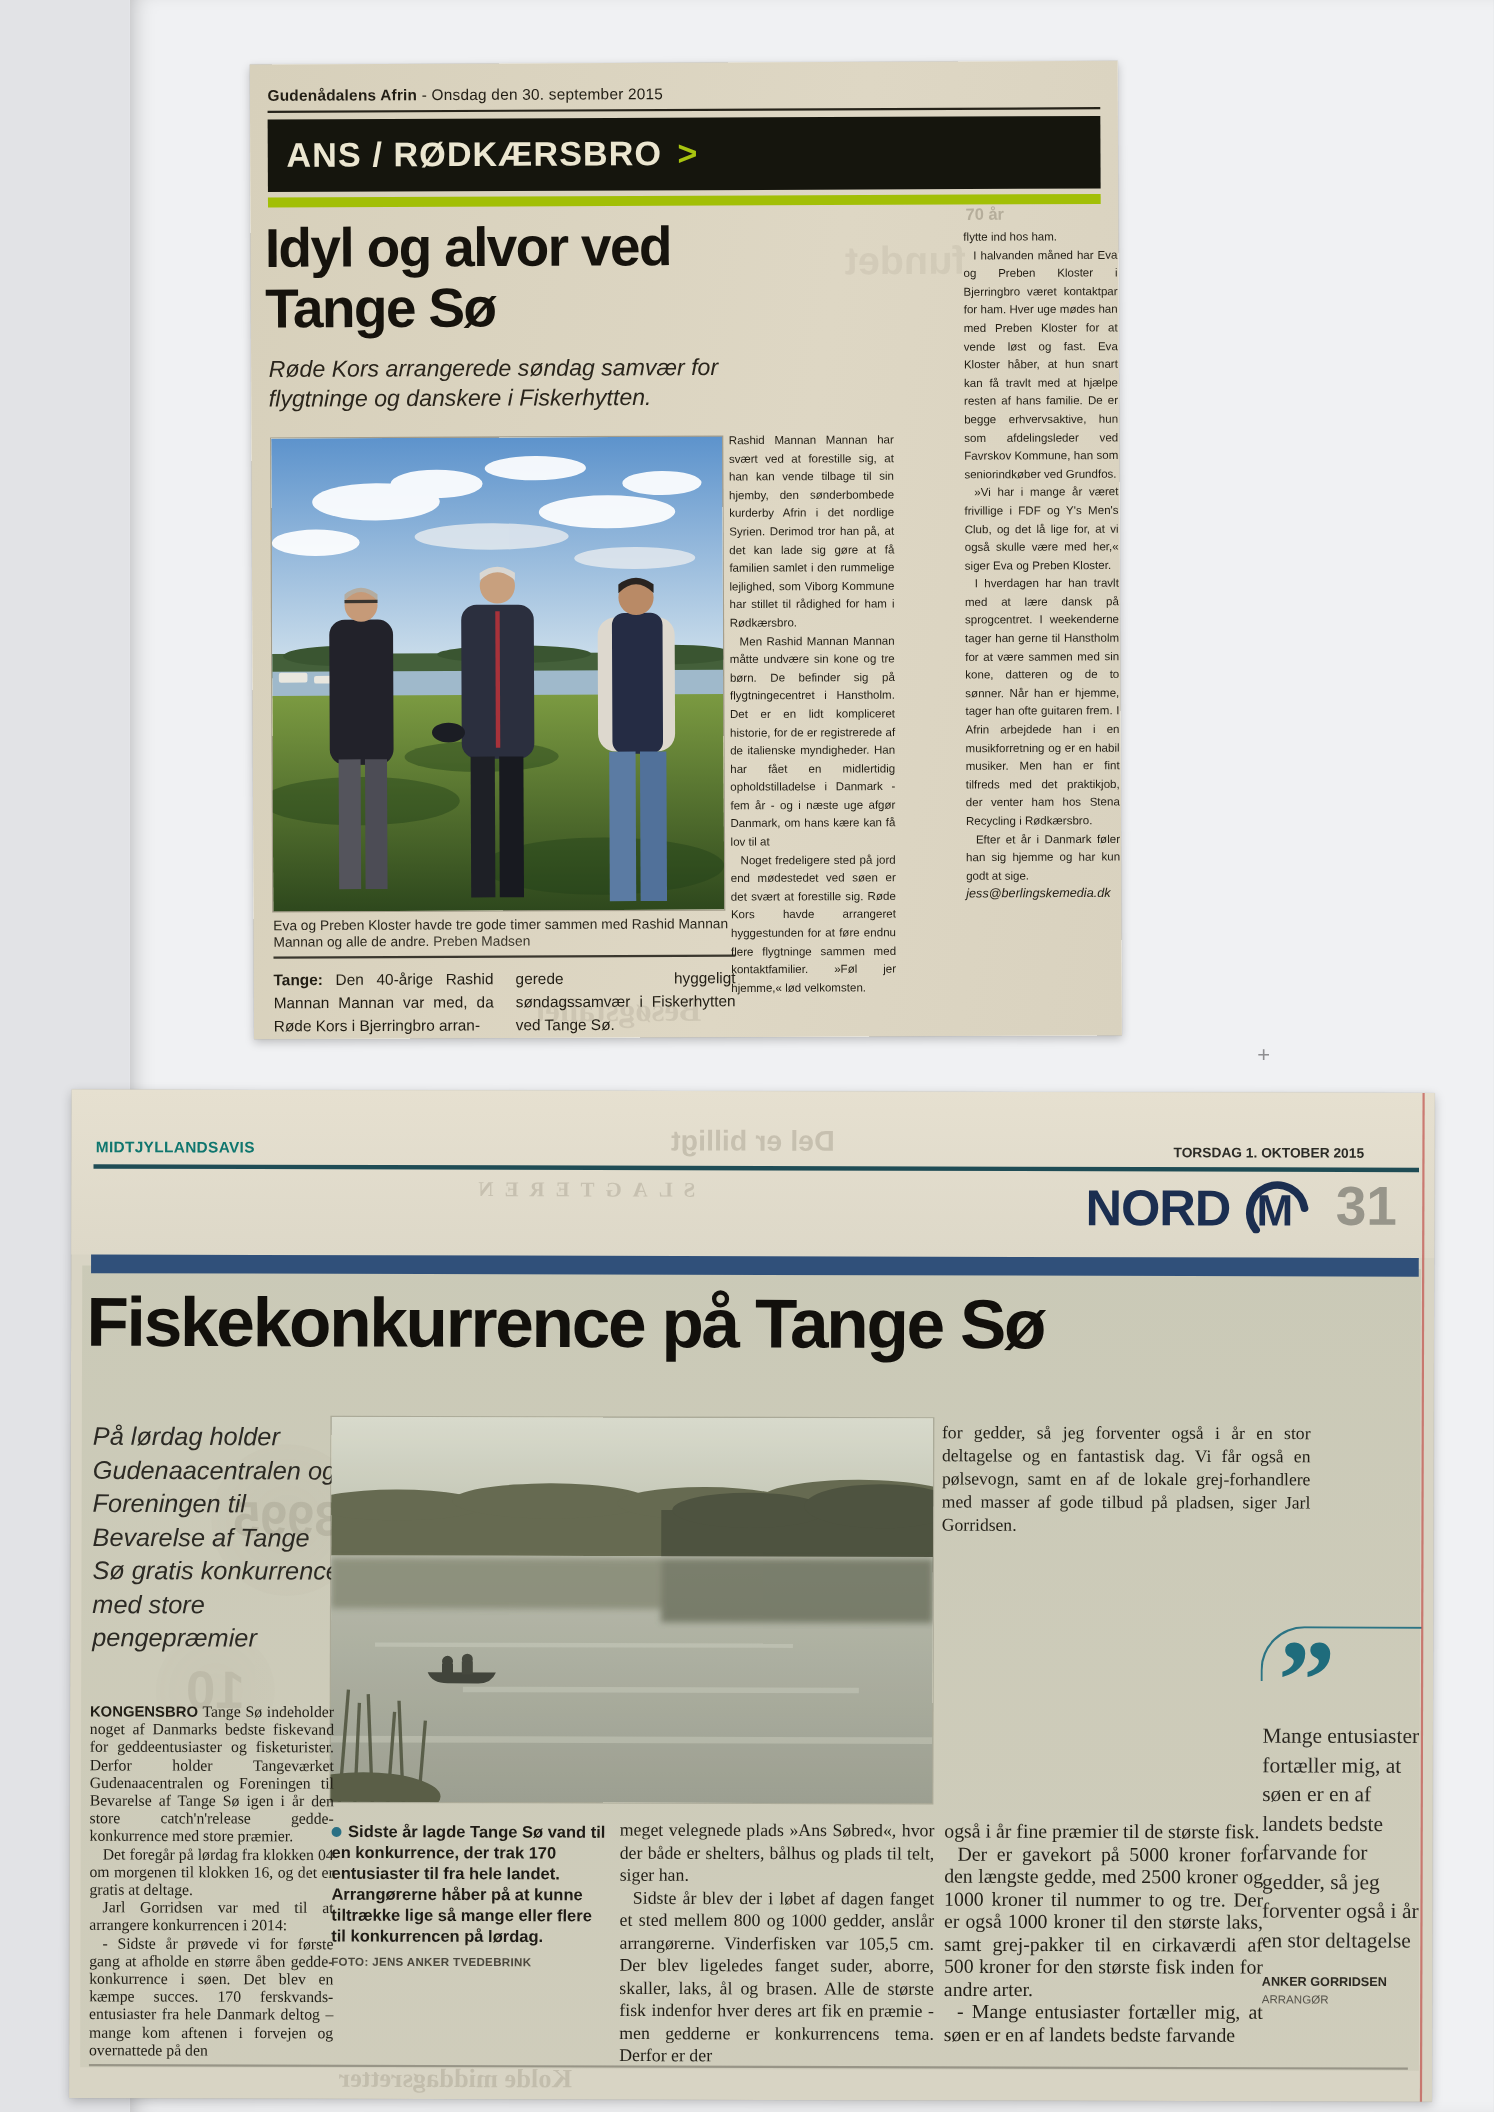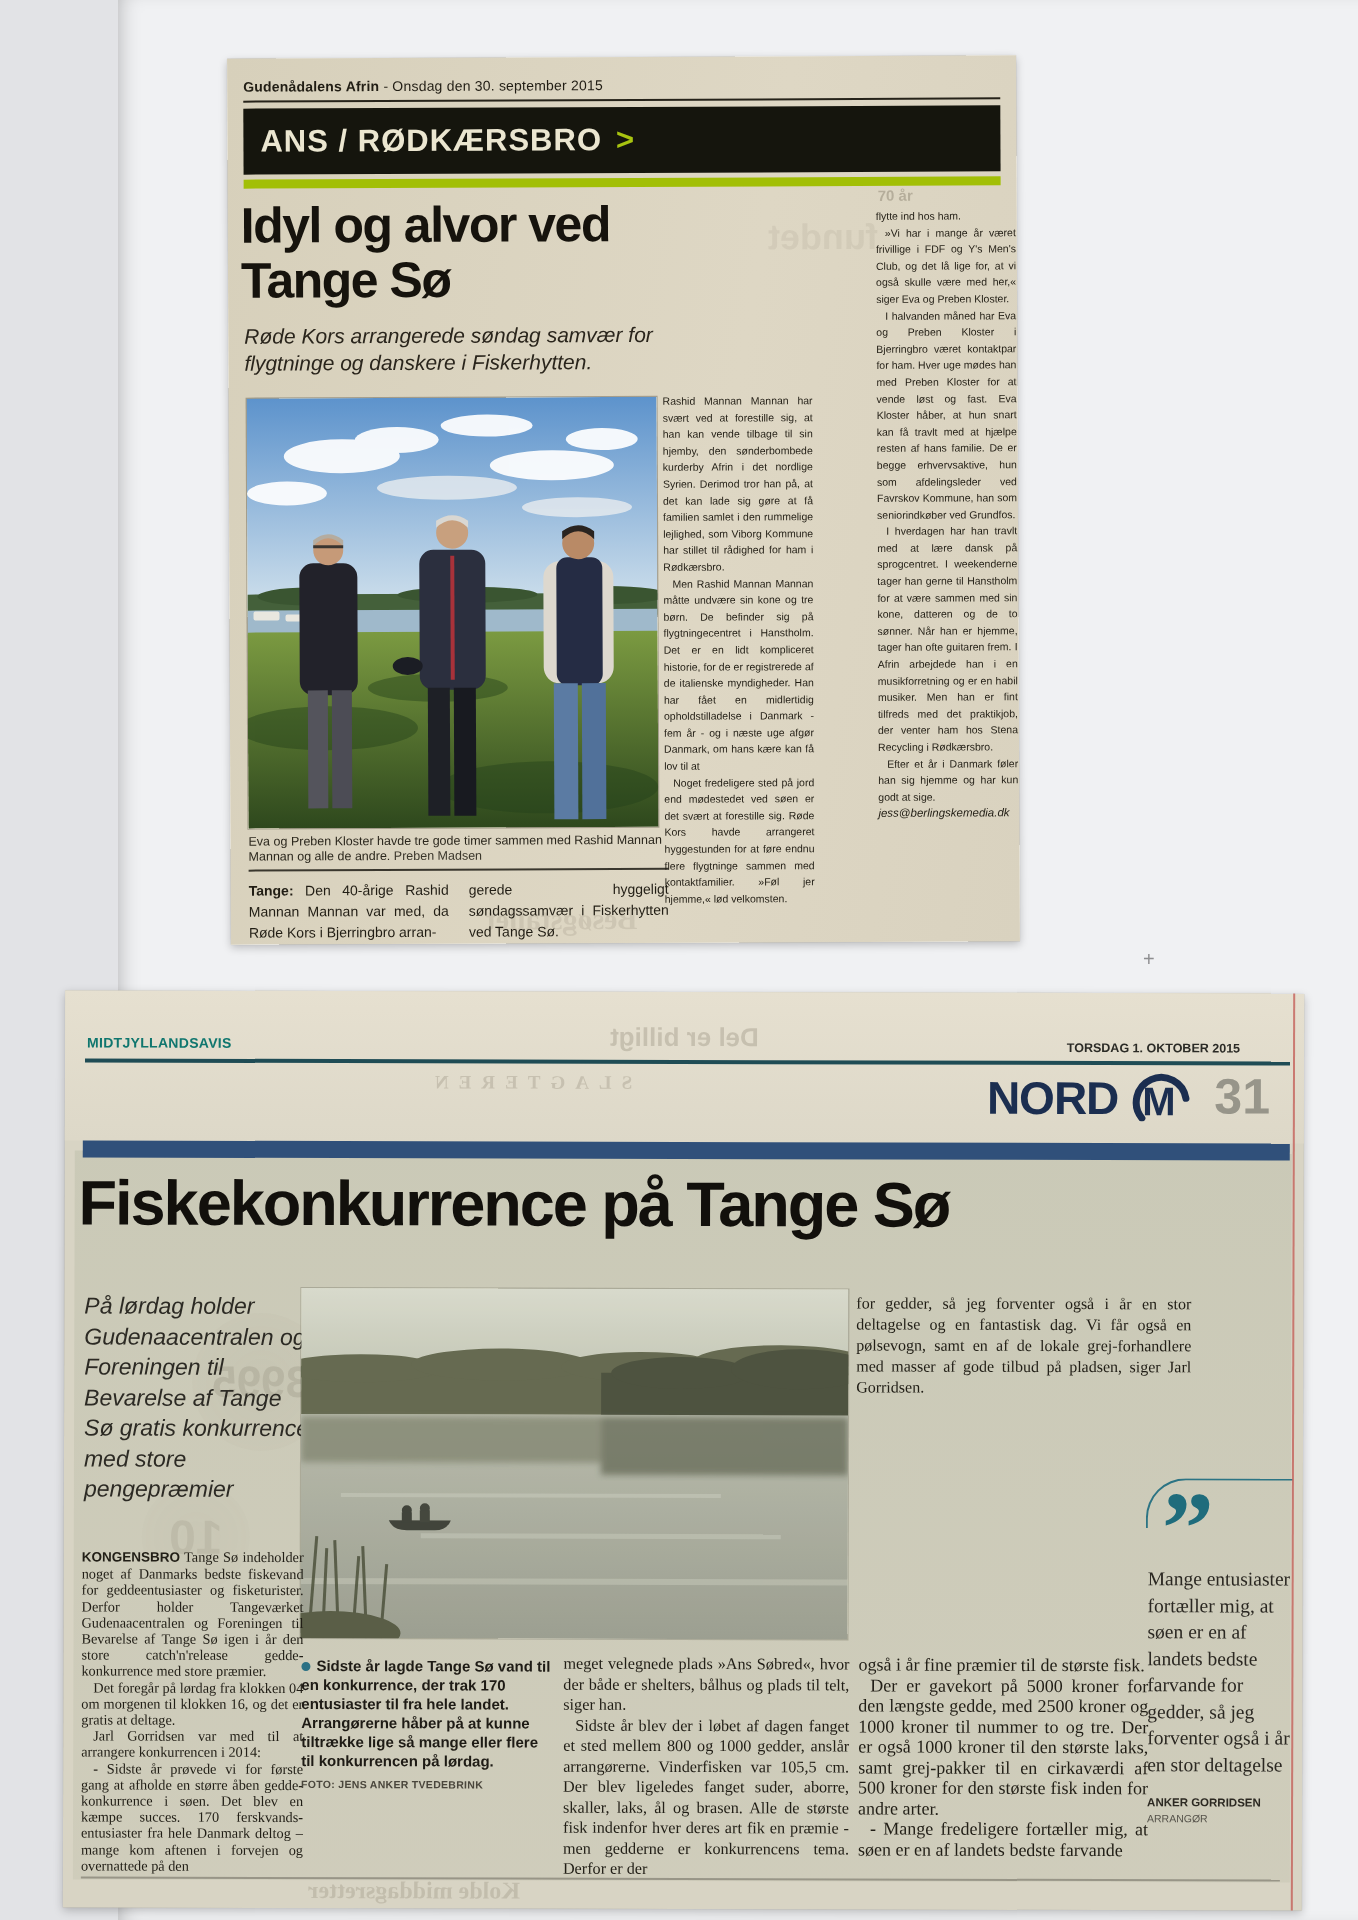--- a/index.html
+++ b/index.html
@@ -206,22 +206,22 @@
   </div>
 
   <div class="newscol c1-mid">
     <p>Rashid Mannan Mannan har svært ved at forestille sig, at han kan vende tilbage til sin hjemby, den sønderbombede kurderby Afrin i det nordlige Syrien. Derimod tror han på, at det kan lade sig gøre at få familien samlet i den rummelige lejlighed, som Viborg Kommune har stillet til rådighed for ham i Rødkærsbro.</p>
     <p class="ind">Men Rashid Mannan Mannan måtte undvære sin kone og tre børn. De befinder sig på flygtningecentret i Hanstholm. Det er en lidt kompliceret historie, for de er registrerede af de italienske myndigheder. Han har fået en midlertidig opholdstilladelse i Danmark - fem år - og i næste uge afgør Danmark, om hans kære kan få lov til at</p>
     <p class="ind">Noget fredeligere sted på jord end mødestedet ved søen er det svært at forestille sig. Røde Kors havde arrangeret hyggestunden for at føre endnu flere flygtninge sammen med kontaktfamilier. »Føl jer hjemme,« lød velkomsten.</p>
   </div>
 
   <div class="newscol c1-right">
     <p>flytte ind hos ham.</p>
+    <p class="ind">I halvanden måned har Eva og Preben Kloster i Bjerringbro været kontaktpar for ham. Hver uge mødes han med Preben Kloster for at vende løst og fast. Eva Kloster håber, at hun snart kan få travlt med at hjælpe resten af hans familie. De er begge erhvervsaktive, hun som afdelingsleder ved Favrskov Kommune, han som seniorindkøber ved Grundfos.</p>
     <p class="ind">»Vi har i mange år været frivillige i FDF og Y's Men's Club, og det lå lige for, at vi også skulle være med her,« siger Eva og Preben Kloster.</p>
-    <p class="ind">I halvanden måned har Eva og Preben Kloster i Bjerringbro været kontaktpar for ham. Hver uge mødes han med Preben Kloster for at vende løst og fast. Eva Kloster håber, at hun snart kan få travlt med at hjælpe resten af hans familie. De er begge erhvervsaktive, hun som afdelingsleder ved Favrskov Kommune, han som seniorindkøber ved Grundfos.</p>
     <p class="ind">I hverdagen har han travlt med at lære dansk på sprogcentret. I weekenderne tager han gerne til Hanstholm for at være sammen med sin kone, datteren og de to sønner. Når han er hjemme, tager han ofte guitaren frem. I Afrin arbejdede han i en musikforretning og er en habil musiker. Men han er fint tilfreds med det praktikjob, der venter ham hos Stena Recycling i Rødkærsbro.</p>
     <p class="ind">Efter et år i Danmark føler han sig hjemme og har kun godt at sige.</p>
     <p class="c1-email">jess@berlingskemedia.dk</p>
   </div>
 </article>
 
 <article class="clip clip2">
   <div class="c2-head-strip"></div>
   <div class="c2-tint"></div>
 
@@ -325,21 +325,21 @@
   </div>
 
   <div class="serifcol c2-col2">
     <p>meget velegnede plads »Ans Søbred«, hvor der både er shelters, bålhus og plads til telt, siger han.</p>
     <p class="ind">Sidste år blev der i løbet af dagen fanget et sted mellem 800 og 1000 gedder, anslår arrangørerne. Vinderfisken var 105,5 cm. Der blev ligeledes fanget suder, aborre, skaller, laks, ål og brasen. Alle de største fisk indenfor hver deres art fik en præmie - men gedderne er konkurrencens tema. Derfor er der</p>
   </div>
 
   <div class="serifcol c2-col3">
     <p>også i år fine præmier til de største fisk.</p>
     <p class="ind">Der er gavekort på 5000 kroner for den længste gedde, med 2500 kroner og 1000 kroner til nummer to og tre. Der er også 1000 kroner til den største laks, samt grej-pakker til en cirkaværdi af 500 kroner for den største fisk inden for andre arter.</p>
-    <p class="ind">- Mange fredeligere fortæller mig, at søen er en af landets bedste farvande</p>
+    <p class="ind">- Mange entusiaster fortæller mig, at søen er en af landets bedste farvande</p>
   </div>
 
   <div class="c2-quote">
     <div class="corner"></div>
     <div class="qmark">”</div>
     <div class="qtext">Mange entusiaster fortæller mig, at søen er en af landets bedste farvande for gedder, så jeg forventer også i år en stor deltagelse</div>
     <div class="qattr">ANKER GORRIDSEN</div>
     <div class="qrole">ARRANGØR</div>
   </div>
 

